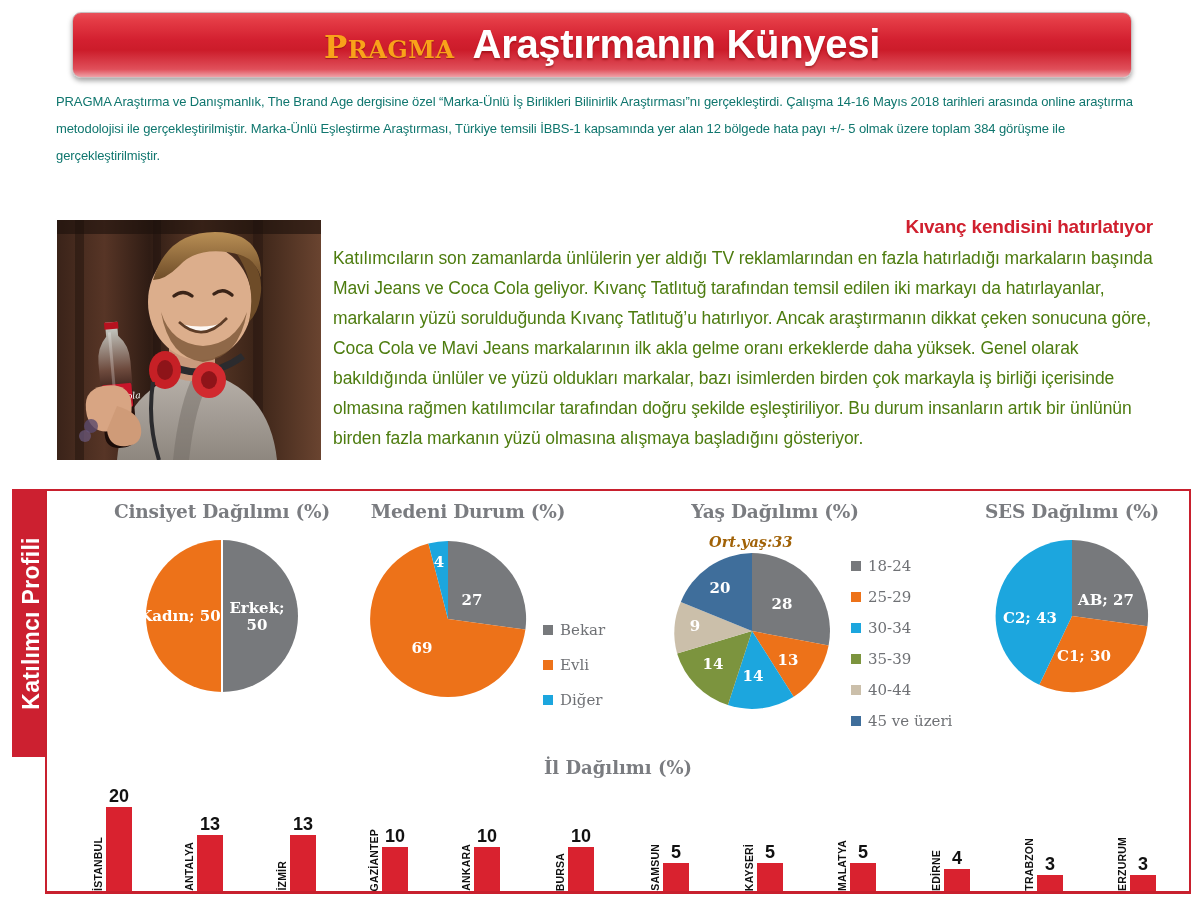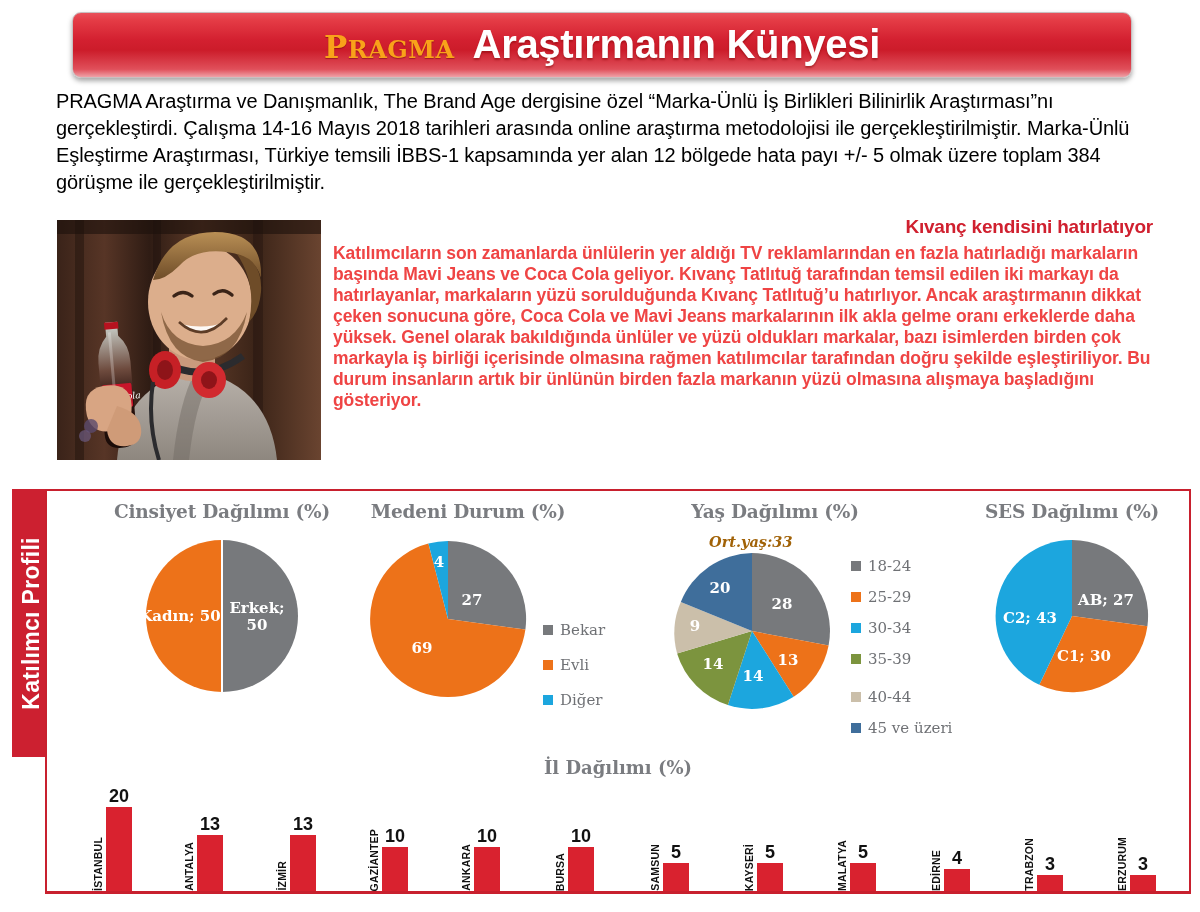--- a/index.html
+++ b/index.html
@@ -37,40 +37,40 @@
     font-weight: 700;
     color: #ffffff;
     font-size: 40px;
     letter-spacing: -.3px;
     text-shadow: 0 2px 2px rgba(120,0,0,.45);
   }
 
   
   .intro {
     position: absolute; left: 56px; top: 88px; width: 1096px;
-    font-size: 20px; line-height: 27px; color: #000000; letter-spacing: -.1px;
+    font-size: 13px; line-height: 27px; color: #0f766e; letter-spacing: -.1px;
   }
 
   
   .photo {
     position: absolute; left: 57px; top: 220px; width: 264px; height: 240px;
     overflow: hidden; background: #3a2420;
   }
   .photo svg { display:block; }
 
   .article {
     position: absolute; left: 333px; top: 216px; width: 820px;
   }
   .article h2 {
     color: #d0202f; font-size: 19px; font-weight: 700; margin-bottom: 5px;
     letter-spacing: -.2px;
     text-align: right;
   }
   .article p {
-    font-size: 17.5px; line-height: 21px; color: #ef4444; letter-spacing: -.1px; font-weight: bold;
+    font-size: 17.5px; line-height: 30px; color: #4d7c0f; letter-spacing: -.1px;
   }
 
   
   .panel {
     position: absolute; left: 45px; top: 489px; width: 1146px; height: 405px;
     border: 2.5px solid #c8202e; background: #fff;
   }
   .panel-tab {
     position: absolute; left: 12px; top: 489px; width: 38px; height: 268px;
     background: #cc2030;
@@ -307,21 +307,21 @@
             <span class="legend-txt">18-24</span>
           </div>
           <div class="legend-item" style="margin-bottom:13px;">
             <span class="legend-sq" style="background:#ED7219"></span>
             <span class="legend-txt">25-29</span>
           </div>
           <div class="legend-item" style="margin-bottom:13px;">
             <span class="legend-sq" style="background:#1CA6DE"></span>
             <span class="legend-txt">30-34</span>
           </div>
-          <div class="legend-item" style="margin-bottom:20px;">
+          <div class="legend-item" style="margin-bottom:13px;">
             <span class="legend-sq" style="background:#7C943E"></span>
             <span class="legend-txt">35-39</span>
           </div>
           <div class="legend-item" style="margin-bottom:13px;">
             <span class="legend-sq" style="background:#CBBFAA"></span>
             <span class="legend-txt">40-44</span>
           </div>
           <div class="legend-item" style="margin-bottom:4px;">
             <span class="legend-sq" style="background:#3F6E9B"></span>
             <span class="legend-txt">45 ve üzeri</span>

